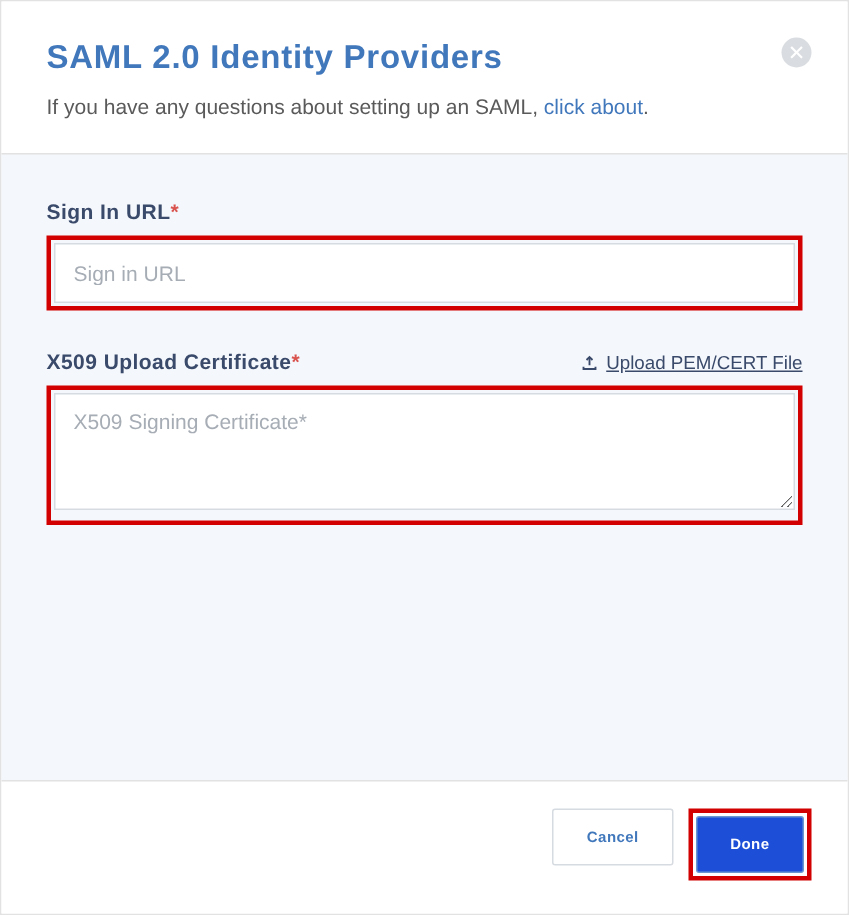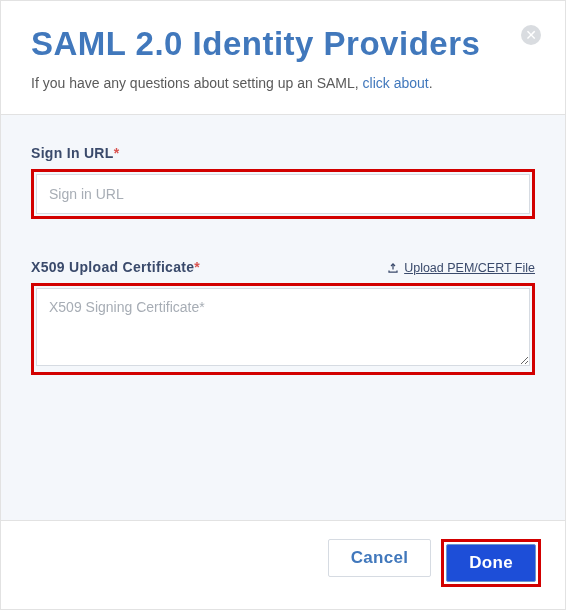--- a/index.html
+++ b/index.html
@@ -21,21 +21,21 @@
       display: flex;
       flex-direction: column;
     }
     .modal-header {
       padding: 24px 30px 20px 30px;
       position: relative;
       background: #fff;
     }
     .modal-title {
       color: #4178bc;
-      font-size: 33px;
+      font-size: 22px;
       font-weight: 600;
       letter-spacing: 0.5px;
       margin-bottom: 10px;
     }
     .modal-subtitle {
       color: #5a5a5a;
       font-size: 14px;
       line-height: 1.5;
     }
     .modal-subtitle a {
@@ -58,21 +58,21 @@
       font-size: 14px;
       line-height: 1;
     }
     .modal-body {
       flex: 1;
       background: #f4f7fb;
       padding: 30px 30px 20px 30px;
       border-top: 1px solid #e2e2e2;
     }
     .form-group {
-      margin-bottom: 40px;
+      margin-bottom: 26px;
     }
     .form-label {
       display: block;
       color: #3a4a6b;
       font-size: 14px;
       font-weight: 600;
       margin-bottom: 8px;
       letter-spacing: 0.3px;
     }
     .required-asterisk {
@@ -133,21 +133,21 @@
       padding: 18px 24px 22px 24px;
       display: flex;
       justify-content: flex-end;
       gap: 10px;
       background: #fff;
       border-top: 1px solid #e2e2e2;
     }
     .btn {
       height: 38px;
       padding: 0 22px;
-      font-size: 17px;
+      font-size: 10px;
       font-weight: 600;
       border-radius: 2px;
       cursor: pointer;
       letter-spacing: 0.3px;
     }
     .btn-cancel {
       background: #fff;
       color: #4178bc;
       border: 1px solid #d6dbe2;
     }

